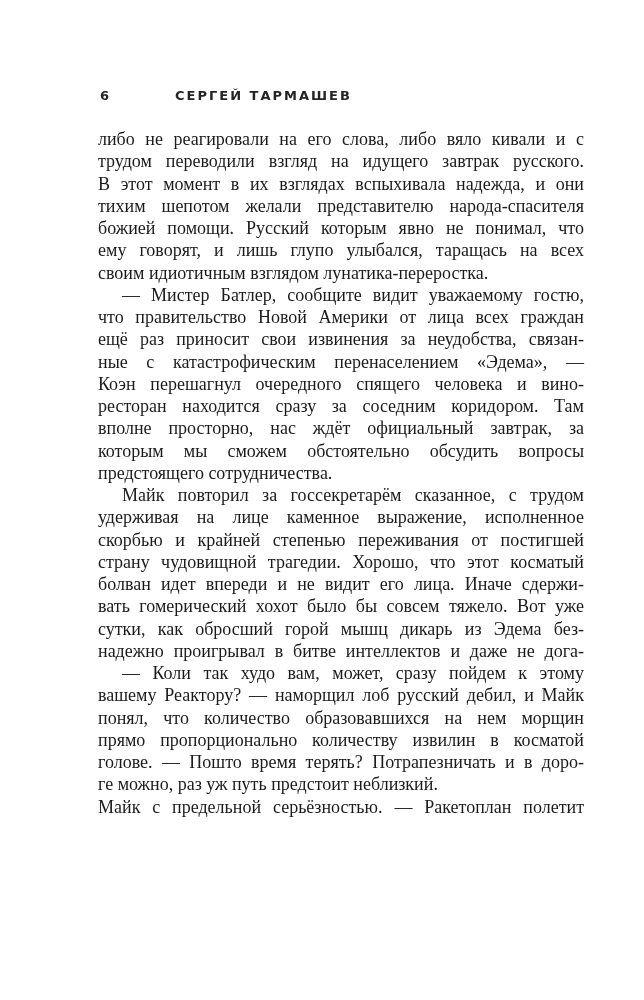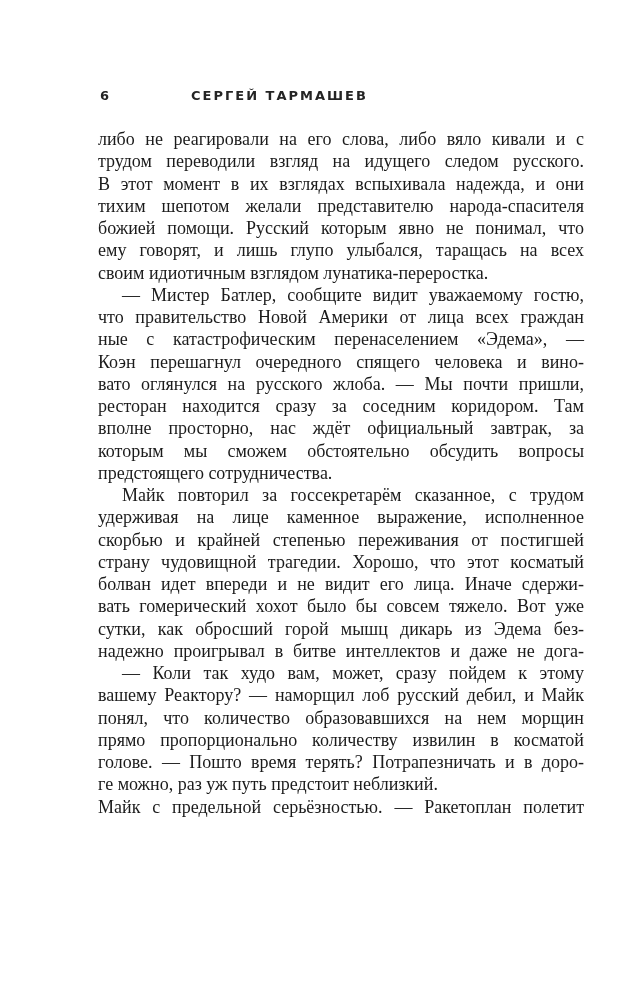--- a/index.html
+++ b/index.html
@@ -26,21 +26,21 @@
     font-weight: 600;
     letter-spacing: 2px;
     color: #242424;
     white-space: nowrap;
   }
   .running-head .page-num {
     display: inline-block;
   }
   .running-head .author {
     display: inline-block;
-    margin-left: 80px;
+    margin-left: 64px;
   }
   .text-block {
     position: absolute;
     left: 98px;
     top: 128px;
     width: 486px;
     font-family: "Liberation Serif", serif;
     font-size: 18px;
     line-height: 22.25px;
     color: #1b1b1b;
@@ -62,31 +62,31 @@
 <body>
 
 <div class="page">
   <header class="running-head">
     <span class="page-num">6</span>
     <span class="author">СЕРГЕЙ ТАРМАШЕВ</span>
   </header>
 
   <main class="text-block" id="text-block">
       <div class="line">либо не реагировали на его слова, либо вяло кивали и с</div>
-      <div class="line">трудом переводили взгляд на идущего следом русского.</div>
+      <div class="line">трудом переводили взгляд на идущего завтрак русского.</div>
       <div class="line">В этот момент в их взглядах вспыхивала надежда, и они</div>
       <div class="line">тихим шепотом желали представителю народа-спасителя</div>
       <div class="line">божией помощи. Русский которым явно не понимал, что</div>
       <div class="line">ему говорят, и лишь глупо улыбался, таращась на всех</div>
       <div class="line para-end">своим идиотичным взглядом лунатика-переростка.</div>
       <div class="line indent">— Мистер Батлер, сообщите видит уважаемому гостю,</div>
       <div class="line">что правительство Новой Америки от лица всех граждан</div>
+      <div class="line">ещё раз приносит свои извинения за неудобства, связан-</div>
       <div class="line">ные с катастрофическим перенаселением «Эдема», —</div>
       <div class="line">Коэн перешагнул очередного спящего человека и вино-</div>
-      <div class="line">вато оглянулся на русского жлоба. — Мы почти пришли,</div>
       <div class="line">ресторан находится сразу за соседним коридором. Там</div>
       <div class="line">вполне просторно, нас ждёт официальный завтрак, за</div>
       <div class="line">которым мы сможем обстоятельно обсудить вопросы</div>
       <div class="line para-end">предстоящего сотрудничества.</div>
       <div class="line indent">Майк повторил за госсекретарём сказанное, с трудом</div>
       <div class="line">удерживая на лице каменное выражение, исполненное</div>
       <div class="line">скорбью и крайней степенью переживания от постигшей</div>
       <div class="line">страну чудовищной трагедии. Хорошо, что этот косматый</div>
       <div class="line">болван идет впереди и не видит его лица. Иначе сдержи-</div>
       <div class="line">вать гомерический хохот было бы совсем тяжело. Вот уже</div>

